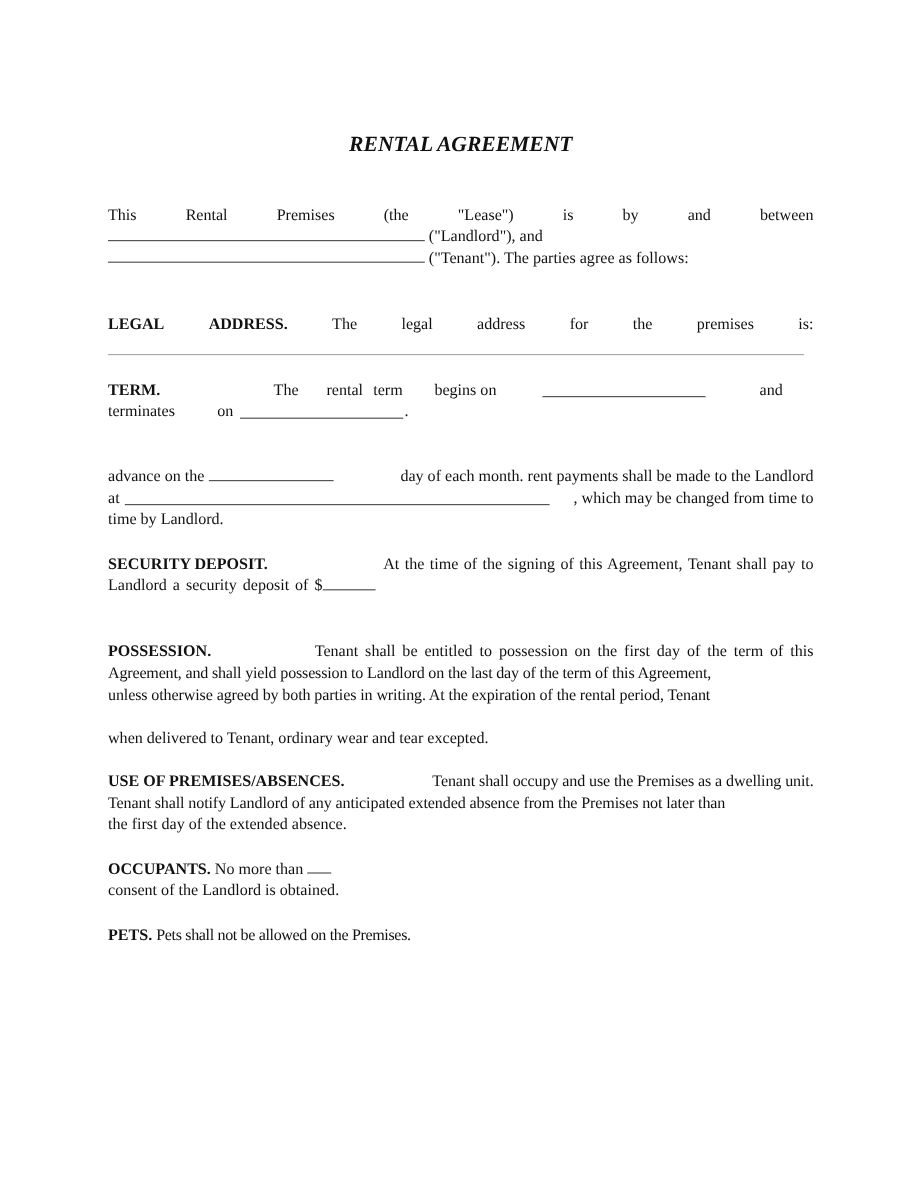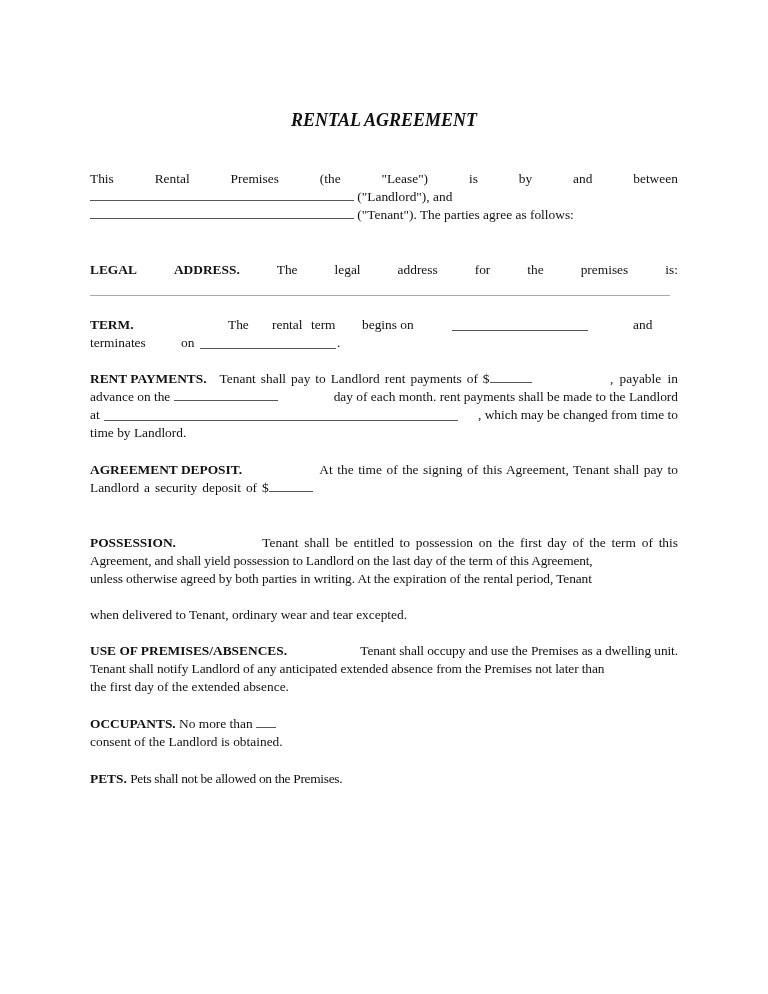--- a/index.html
+++ b/index.html
@@ -64,38 +64,34 @@
     <span class="blank" style="position:absolute;left:362px;top:2px;width:136px"></span>
     <span style="position:absolute;left:543px">and</span>
   </div>
   <div class="line" style="top:334px">
     <span>terminates</span>
     <span style="position:absolute;left:91px">on</span>
     <span class="blank" style="position:absolute;left:110px;top:2px;width:136px"></span>
     <span style="position:absolute;left:247px">.</span>
   </div>
 
-  <div class="line" style="top:370px">
-    <span class="b">RENT PAYMENTS.</span>
-    <span style="word-spacing:1.6px">&nbsp; <span>Tenant shall pay to Landlord rent payments of $</span></span><span class="blank" style="width:42px"></span><span style="position:absolute;right:0;word-spacing:3px">, payable in</span>
-  </div>
   <div class="line" style="top:388px">
     <span>advance on the</span>
     <span class="blank" style="width:104px"></span>
     <span style="position:absolute;right:0">day of each month. rent payments shall be made to the Landlord</span>
   </div>
   <div class="line" style="top:406px">
     <span>at</span>
     <span class="blank" style="position:absolute;left:14px;top:2px;width:354px"></span>
     <span style="position:absolute;right:0">, which may be changed from time to</span>
   </div>
   <div class="line" style="top:424px">time by Landlord.</div>
 
   <div class="line" style="top:461px">
-    <span class="b">AGREEMENT DEPOSIT.</span>
+    <span class="b">SECURITY DEPOSIT.</span>
     <span style="position:absolute;right:0;word-spacing:1.2px">At the time of the signing of this Agreement, Tenant shall pay to</span>
   </div>
   <div class="line" style="top:479px">
     <span style="word-spacing:1.6px">Landlord a security deposit of $</span><span class="blank" style="width:44px"></span>
   </div>
 
   <div class="line" style="top:534px">
     <span class="b">POSSESSION.</span>
     <span style="position:absolute;right:0;word-spacing:2.4px">Tenant shall be entitled to possession on the first day of the term of this</span>
   </div>

